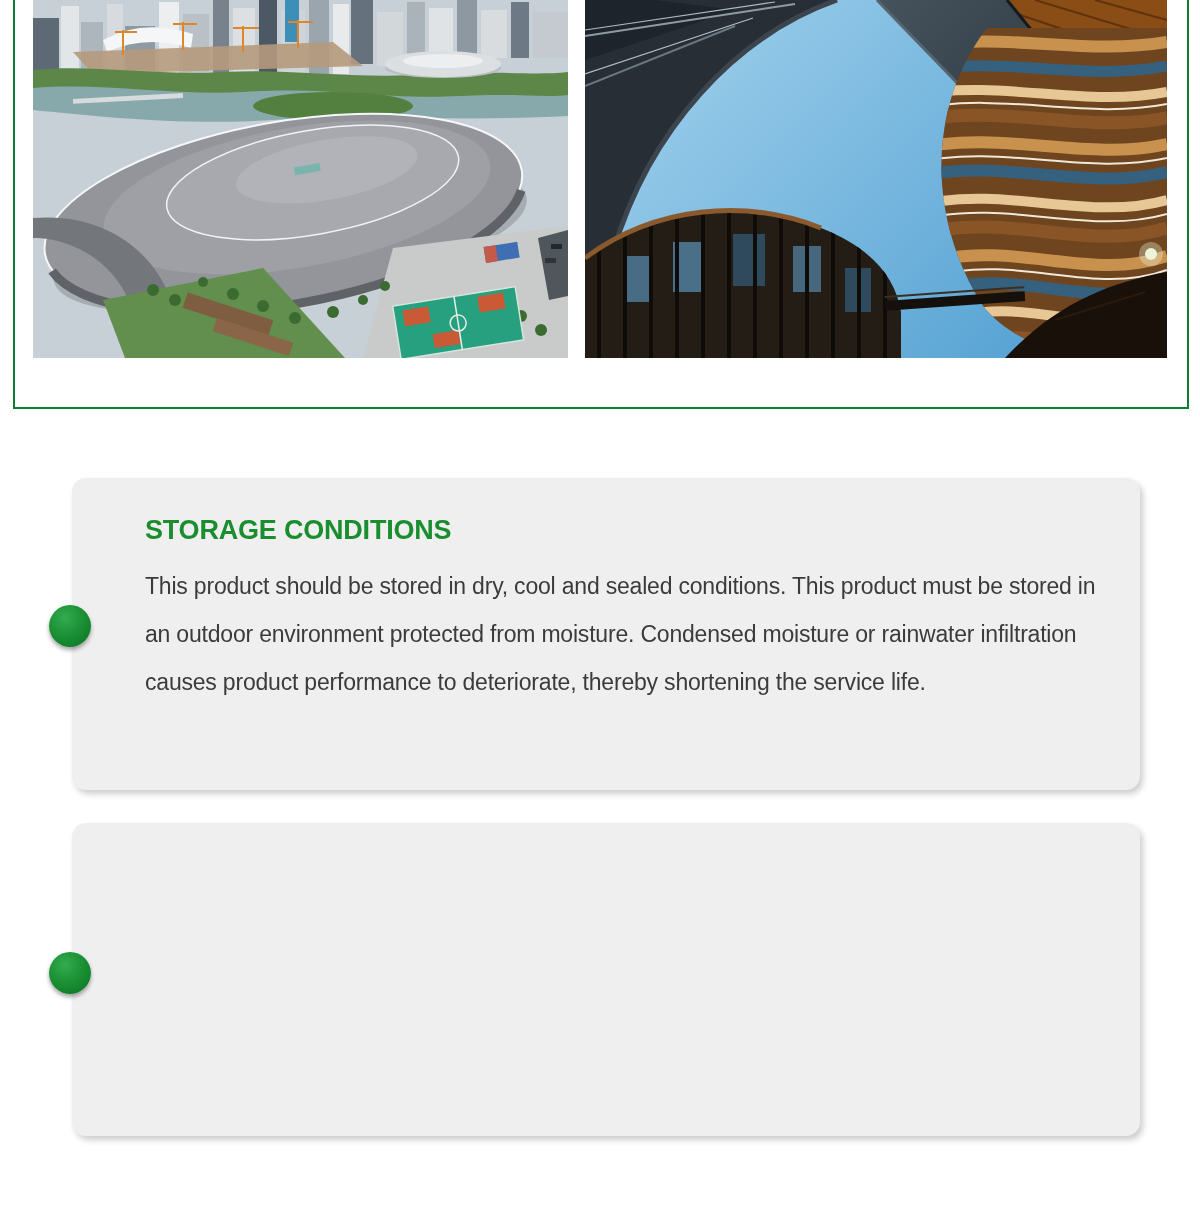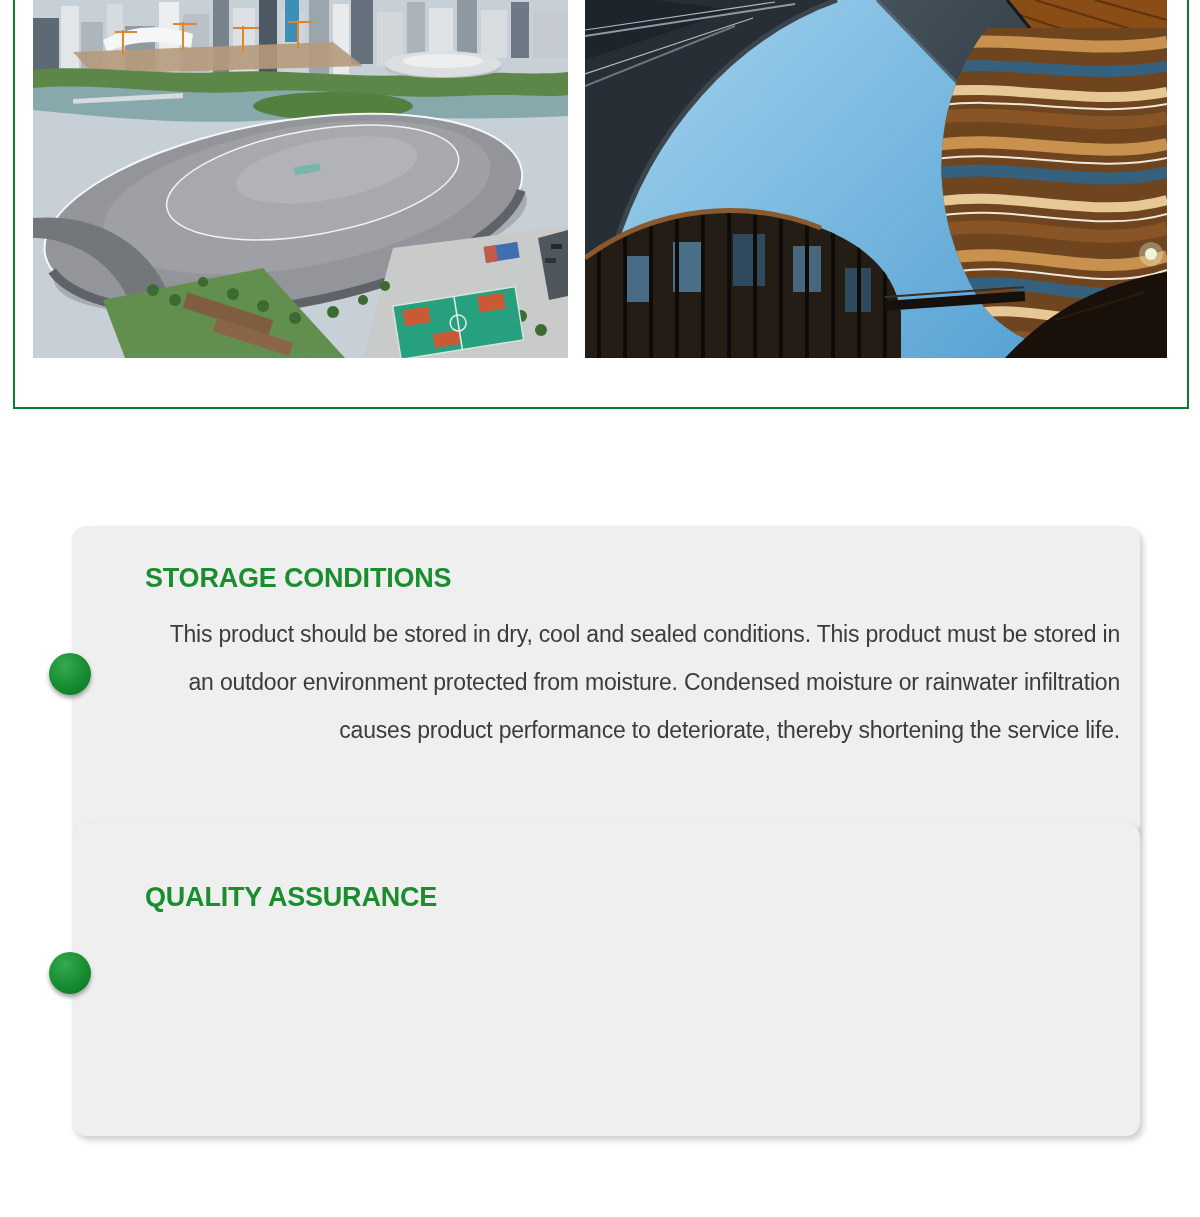--- a/index.html
+++ b/index.html
@@ -22,29 +22,29 @@
   }
   .photo{position:absolute;top:0;display:block;}
   .photo-left{left:33px;width:535px;height:358px;}
   .photo-right{left:585px;width:582px;height:358px;}
   
   .card{
     position:absolute;left:72px;width:1068px;height:313px;
     background:var(--card-bg);border-radius:14px;
     box-shadow:3px 4px 6px rgba(0,0,0,0.20);
   }
-  .card-1{top:478px;height:312px;padding:38px 20px 0 73px;margin-top:48px;}
+  .card-1{top:478px;height:312px;padding:38px 20px 0 73px;}
   .card-2{top:823px;padding:60px 20px 0 73px;}
   .card-title{
     margin:0;color:var(--accent-green);
     font-size:27px;font-weight:700;line-height:1.1;letter-spacing:-0.2px;
   }
   .card-body{
     margin:16px 0 0;max-width:978px;
-    color:var(--body-text);font-size:23px;line-height:48px;letter-spacing:-0.2px;text-align:right;
+    color:var(--body-text);font-size:23px;line-height:48px;letter-spacing:-0.2px;
   }
   .card-2 .card-body{margin-top:24px;}
   .bullet{
     position:absolute;left:-23px;width:42px;height:42px;border-radius:50%;
     background:radial-gradient(circle at 38% 30%, #35ab51 0%, var(--bullet-green) 42%, #12812c 72%, #0a6a22 100%);
     box-shadow:0 3px 4px rgba(0,0,0,0.35);
   }
   .card-1 .bullet{top:127px;}
   .card-2 .bullet{top:129px;}
 </style>
@@ -256,14 +256,13 @@
 </svg>
 
 <section class="card card-1">
   <span class="bullet"></span>
   <h2 class="card-title">STORAGE CONDITIONS</h2>
   <p class="card-body">This product should be stored in dry, cool and sealed conditions. This product must be stored in an outdoor environment protected from moisture. Condensed moisture or rainwater infiltration causes product performance to deteriorate, thereby shortening the service life.</p>
 </section>
 
 <section class="card card-2">
   <span class="bullet"></span>
-  <h2 class="card-title">QUALITY ASSURANCE</h2>
 </section>
 
 </body></html>

